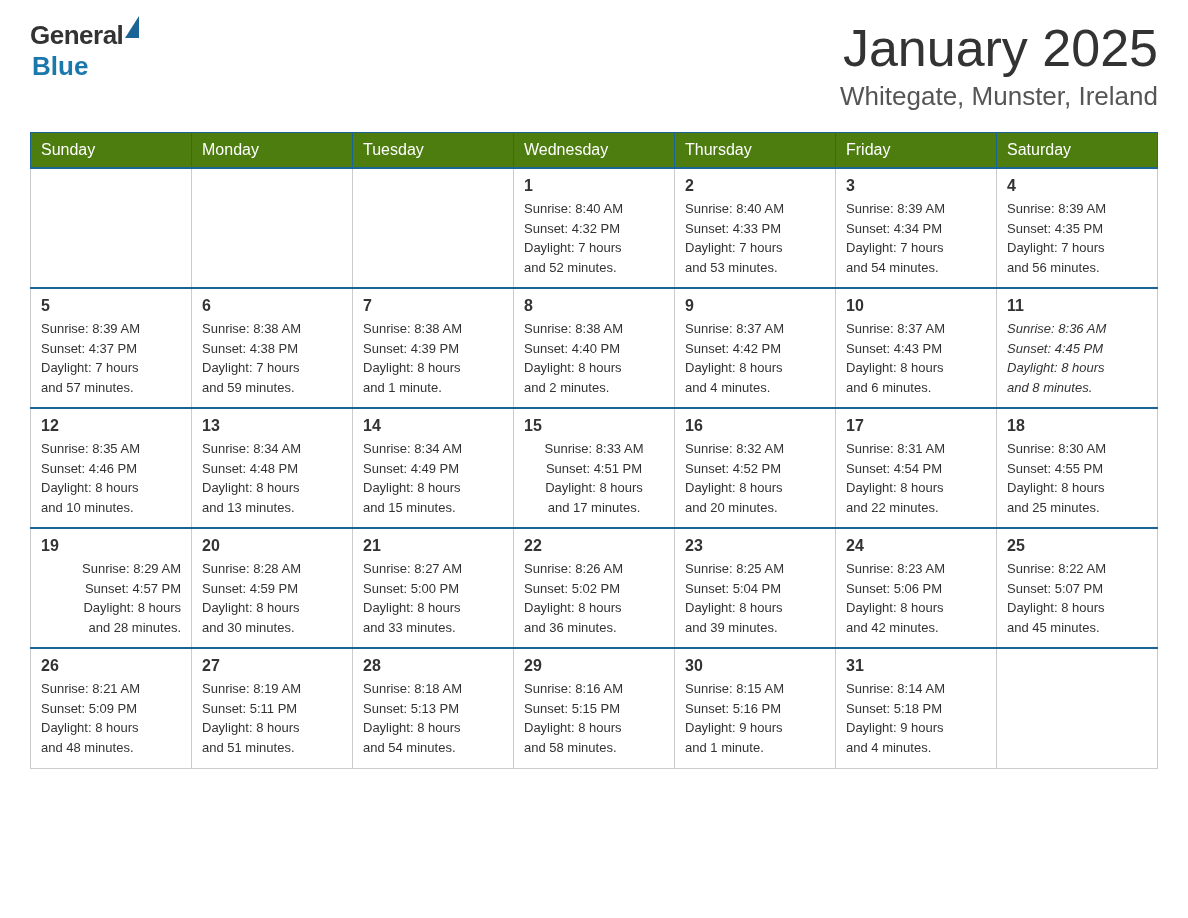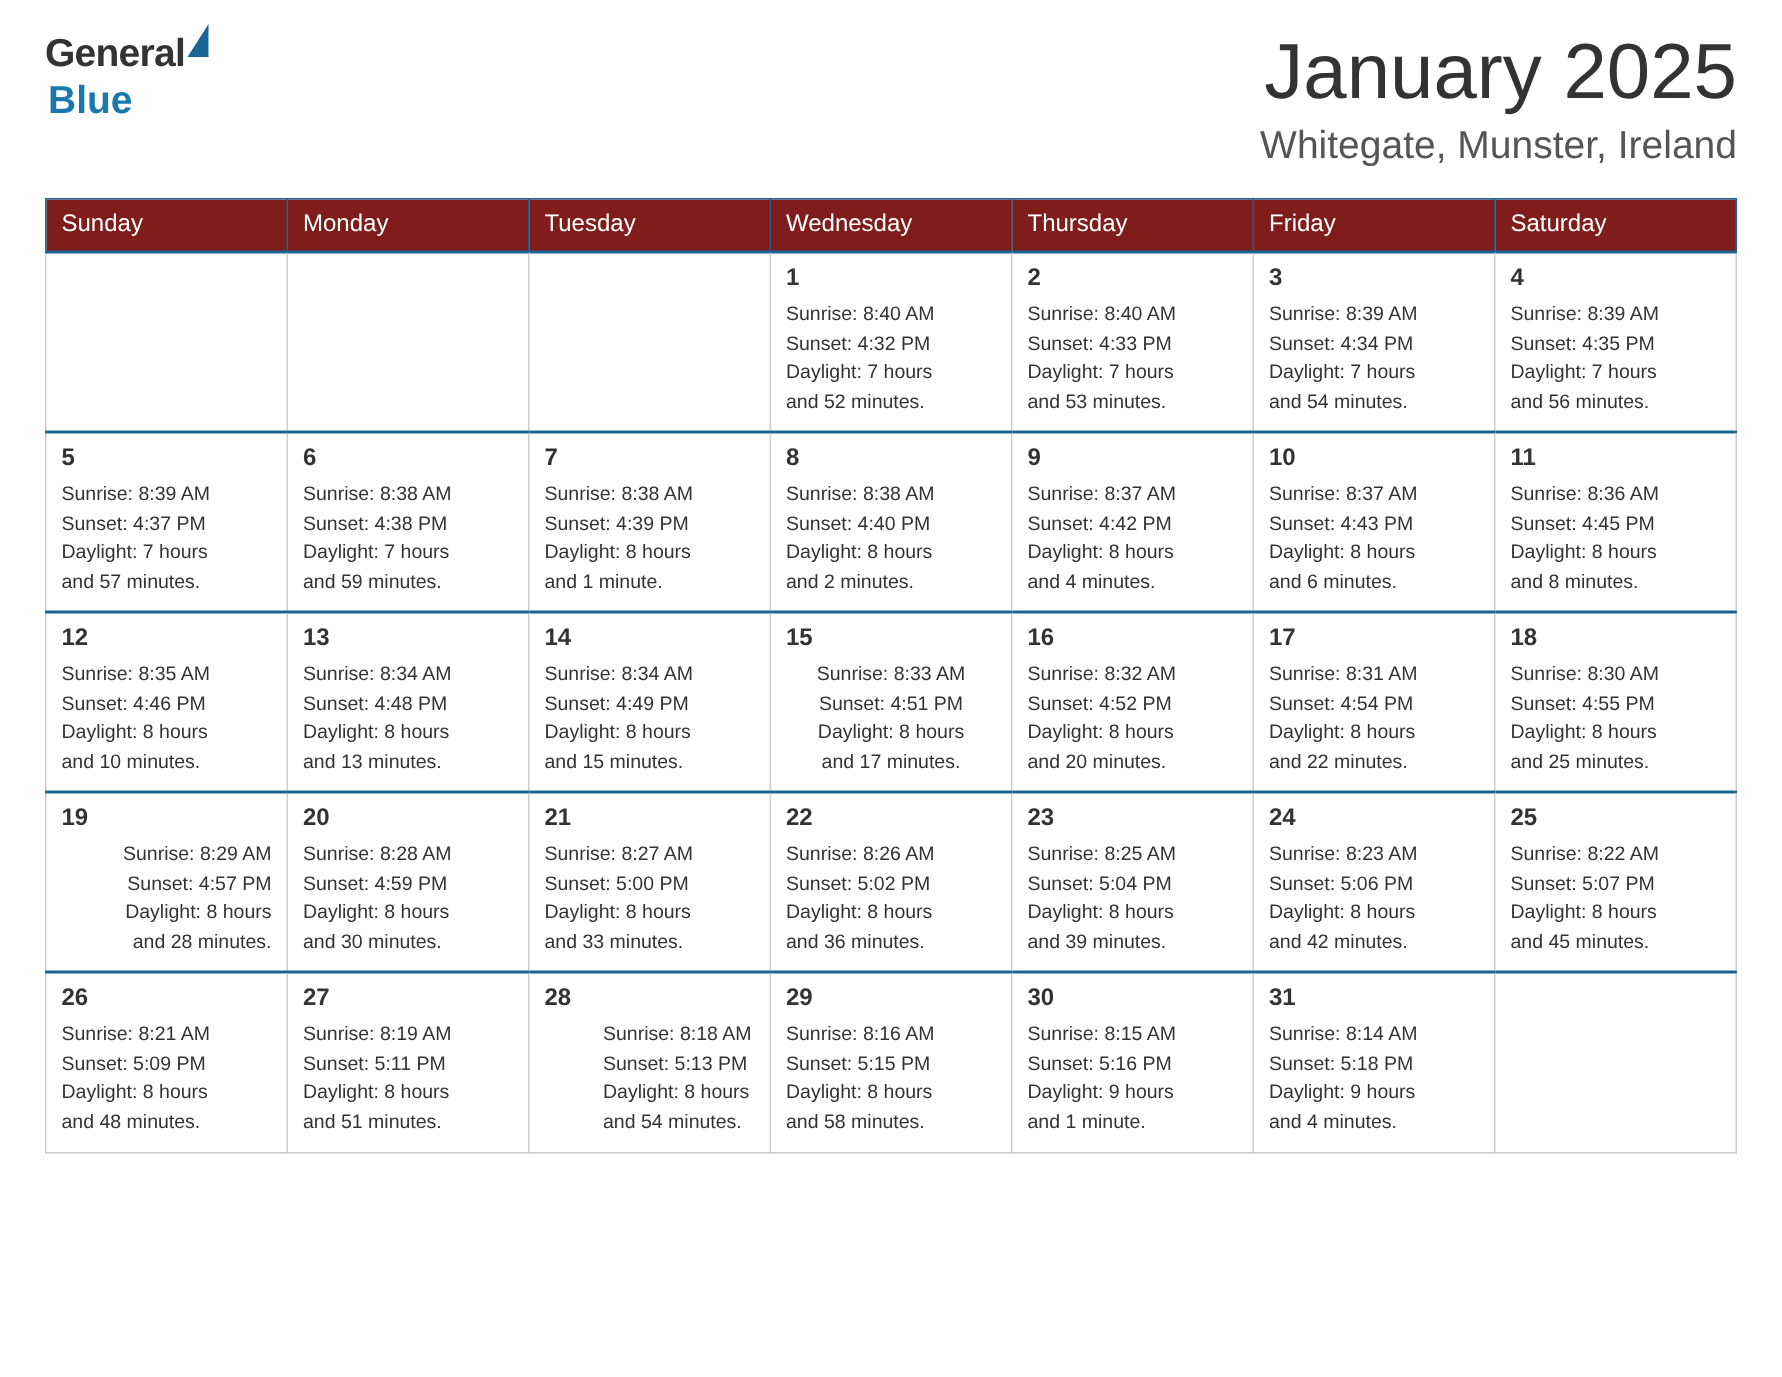--- a/index.html
+++ b/index.html
@@ -58,21 +58,21 @@
       font-size: 26px;
       color: #555;
       margin-top: 4px;
     }
     .calendar-table {
       width: 100%;
       border-collapse: collapse;
       table-layout: fixed;
     }
     .calendar-table th {
-      background-color: #7f1d1d;
+      background-color: #4d7c0f;
       color: #fff;
       padding: 8px 10px;
       text-align: left;
       font-size: 16px;
       font-weight: normal;
       border: 1px solid #1a6496;
     }
     .calendar-table td {
       border: 1px solid #ccc;
       vertical-align: top;
@@ -204,21 +204,21 @@
         </td>
         <td>
           <span class="day-number">10</span>
           <div class="day-info" style="white-space: pre-line;">Sunrise: 8:37 AM
 Sunset: 4:43 PM
 Daylight: 8 hours
 and 6 minutes.</div>
         </td>
         <td>
           <span class="day-number">11</span>
-          <div class="day-info" style="white-space: pre-line;">Sunrise: 8:36 AM
+          <div class="day-info" style="white-space: pre-line; font-style: italic;">Sunrise: 8:36 AM
 Sunset: 4:45 PM
 Daylight: 8 hours
 and 8 minutes.</div>
         </td>
       </tr>
       <tr>
         <td>
           <span class="day-number">12</span>
           <div class="day-info" style="white-space: pre-line;">Sunrise: 8:35 AM
 Sunset: 4:46 PM
@@ -329,21 +329,21 @@
         </td>
         <td>
           <span class="day-number">27</span>
           <div class="day-info" style="white-space: pre-line;">Sunrise: 8:19 AM
 Sunset: 5:11 PM
 Daylight: 8 hours
 and 51 minutes.</div>
         </td>
         <td>
           <span class="day-number">28</span>
-          <div class="day-info" style="white-space: pre-line; margin-left: 39px;">Sunrise: 8:18 AM
+          <div class="day-info" style="white-space: pre-line;">Sunrise: 8:18 AM
 Sunset: 5:13 PM
 Daylight: 8 hours
 and 54 minutes.</div>
         </td>
         <td>
           <span class="day-number">29</span>
           <div class="day-info" style="white-space: pre-line;">Sunrise: 8:16 AM
 Sunset: 5:15 PM
 Daylight: 8 hours
 and 58 minutes.</div>

